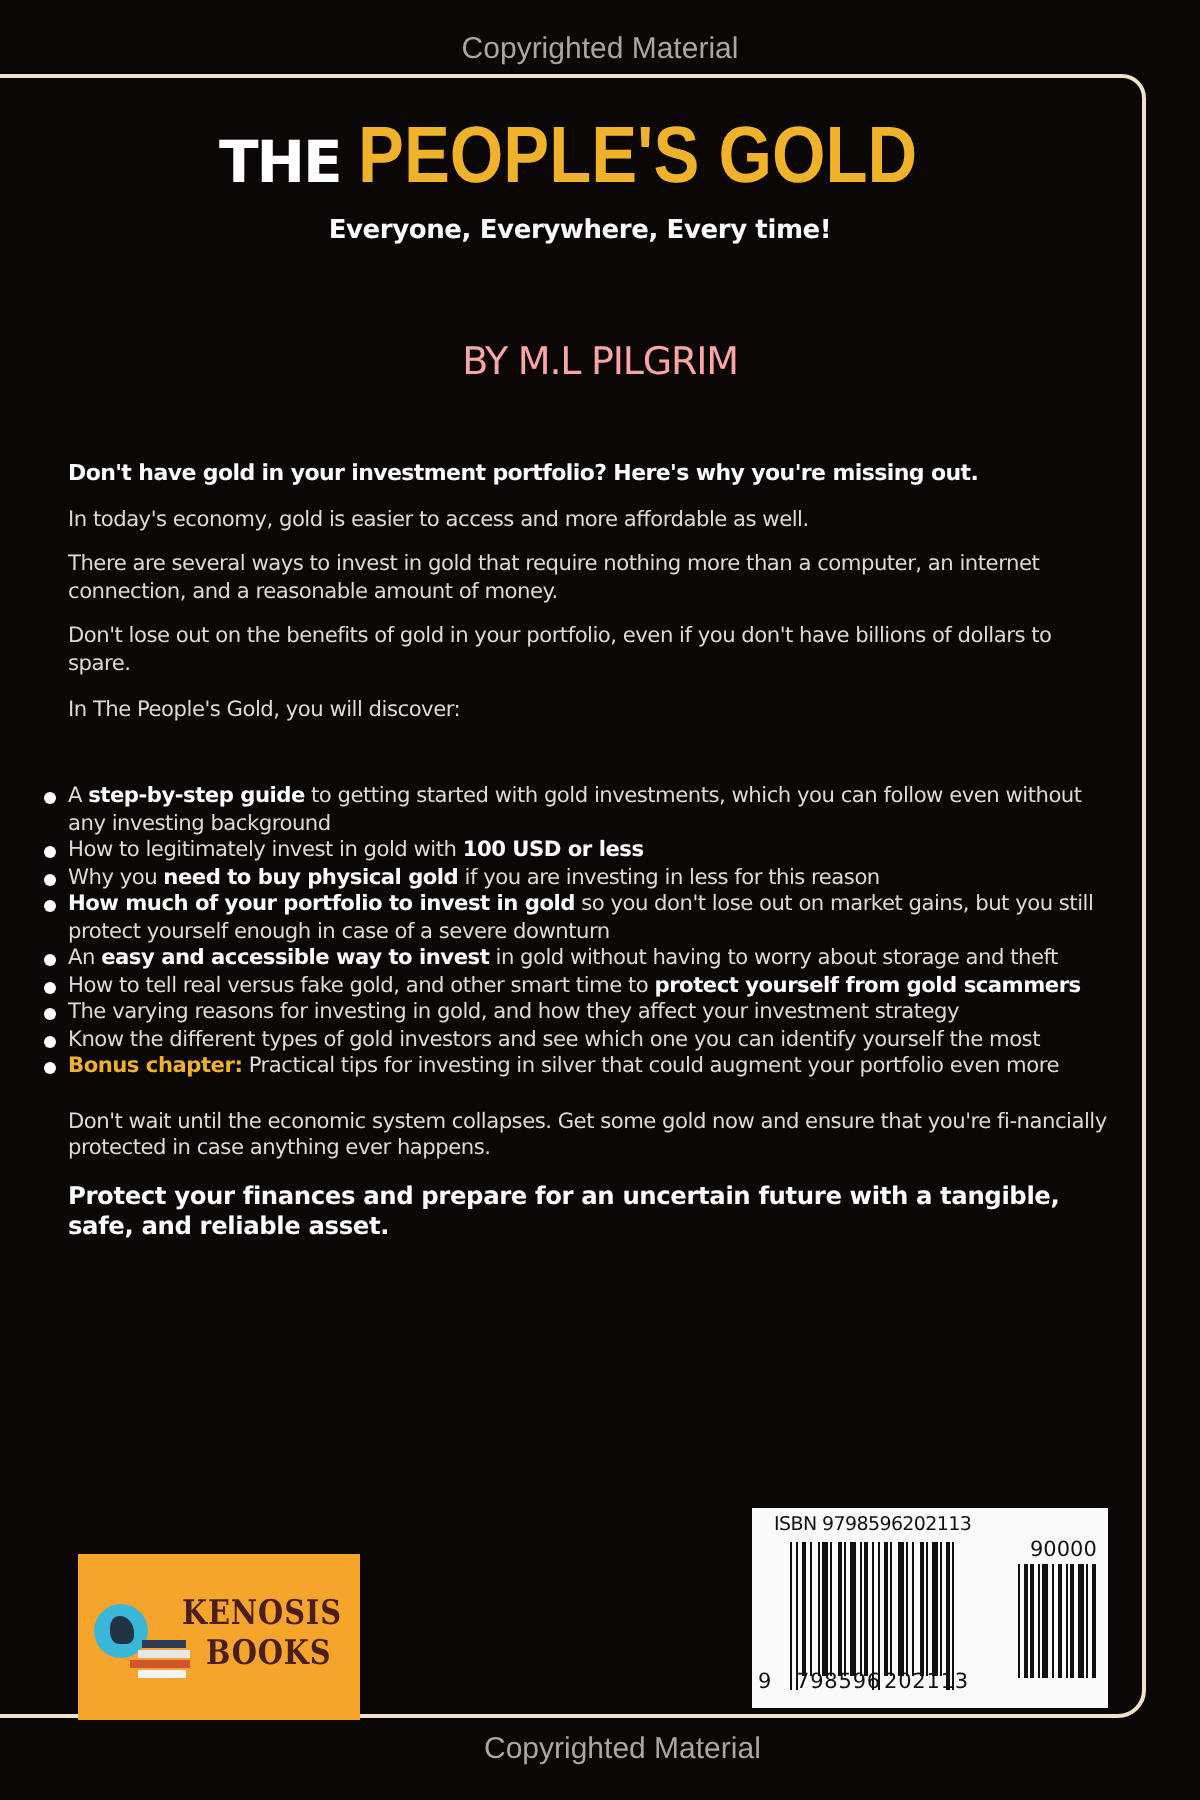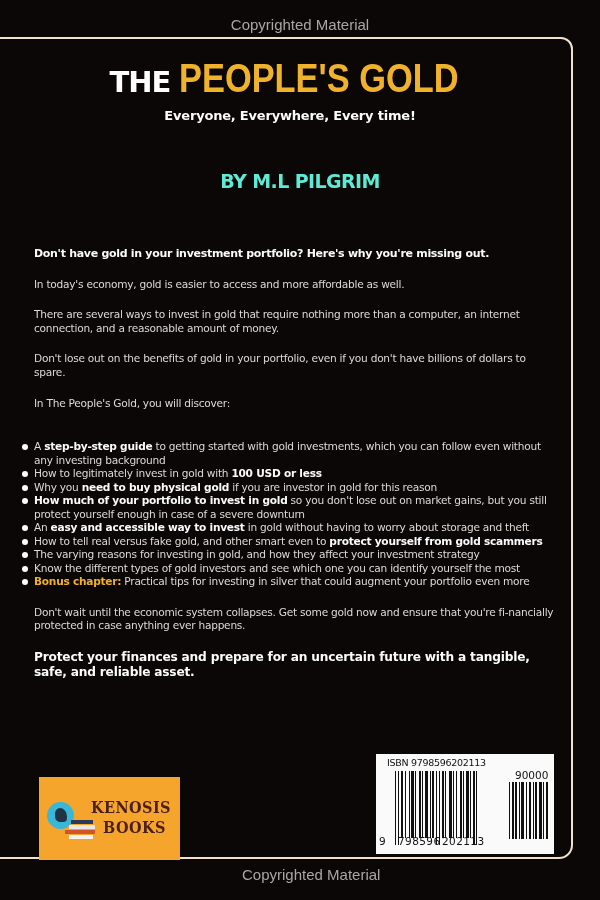--- a/index.html
+++ b/index.html
@@ -18,24 +18,24 @@
     .title .the { font-family: "DejaVu Sans", sans-serif; font-weight: bold; font-size: 29px; color: #ffffff;
       letter-spacing: -1px; vertical-align: baseline; }
     .title .gold { font-family: "Liberation Sans", sans-serif; font-weight: bold; font-size: 40px; color: #f0b22a;
       display: inline-block; transform: scaleX(0.86); transform-origin: left center; letter-spacing: 0px;
       vertical-align: baseline; margin-left: 4px; margin-right: -38px; }
 
     .tagline { position: absolute; top: 108px; left: 0; width: 580px; text-align: center;
       font-family: "DejaVu Sans", sans-serif; font-weight: bold; font-size: 13px; color: #fbfbfb; letter-spacing: -0.2px; }
 
     .author { position: absolute; top: 170px; left: 0; width: 600px; text-align: center;
-      font-family: "DejaVu Sans", sans-serif; font-size: 19px; color: #5eead4; letter-spacing: -0.6px; font-weight: bold; }
+      font-family: "DejaVu Sans", sans-serif; font-size: 19px; color: #fca5a5; letter-spacing: -0.6px; font-weight: normal; }
 
     .body { position: absolute; left: 34px; top: 230px; width: 520px; font-size: 10.6px; line-height: 13.6px; color: #dedad6; letter-spacing: -0.25px; }
-    .body p { margin-bottom: 9px; margin-top: 17px; }
+    .body p { margin-bottom: 9px; }
     .body .hook { font-weight: bold; color: #fbfbfb; font-size: 11px; margin-bottom: 10px; letter-spacing: -0.3px; }
     .body .intro { margin-bottom: 30px; }
 
     .bullets { list-style: none; position: relative; margin-bottom: 14px; }
     .bullets li { position: relative; line-height: 13.5px; }
     .bullets li::before { content: ""; position: absolute; left: -12px; top: 4px; width: 6px; height: 6px;
       border-radius: 50%; background: #ffffff; }
     .bullets b { color: #fbfbfb; }
     .bullets .bonus-label { color: #f0b22a; font-weight: bold; }
 
@@ -79,24 +79,24 @@
 <div class="body">
   <p class="hook">Don't have gold in your investment portfolio? Here's why you're missing out.</p>
   <p>In today's economy, gold is easier to access and more affordable as well.</p>
   <p>There are several ways to invest in gold that require nothing more than a computer, an internet connection, and a reasonable amount of money.</p>
   <p>Don't lose out on the benefits of gold in your portfolio, even if you don't have billions of dollars to spare.</p>
   <p class="intro">In The People's Gold, you will discover:</p>
 
   <ul class="bullets">
     <li><span>A </span><b>step-by-step guide</b><span> to getting started with gold investments, which you can follow even without any investing background</span></li>
     <li><span>How to legitimately invest in gold with </span><b>100 USD or less</b><span></span></li>
-    <li><span>Why you </span><b>need to buy physical gold</b><span> if you are investor in gold for this reason</span></li>
+    <li><span>Why you </span><b>need to buy physical gold</b><span> if you are investing in less for this reason</span></li>
     <li><span></span><b>How much of your portfolio to invest in gold</b><span> so you don't lose out on market gains, but you still protect yourself enough in case of a severe downturn</span></li>
     <li><span>An </span><b>easy and accessible way to invest</b><span> in gold without having to worry about storage and theft</span></li>
-    <li><span>How to tell real versus fake gold, and other smart even to </span><b>protect yourself from gold scammers</b><span></span></li>
+    <li><span>How to tell real versus fake gold, and other smart time to </span><b>protect yourself from gold scammers</b><span></span></li>
     <li><span>The varying reasons for investing in gold, and how they affect your investment strategy</span></li>
     <li><span>Know the different types of gold investors and see which one you can identify yourself the most</span></li>
     <li><span class="bonus-label">Bonus chapter:</span><span> Practical tips for investing in silver that could augment your portfolio even more</span></li>
   </ul>
 
   <p>Don't wait until the economic system collapses. Get some gold now and ensure that you're fi-nancially protected in case anything ever happens.</p>
   <p class="cta">Protect your finances and prepare for an uncertain future with a tangible, safe, and reliable asset.</p>
 </div>
 
 <div class="logo">

